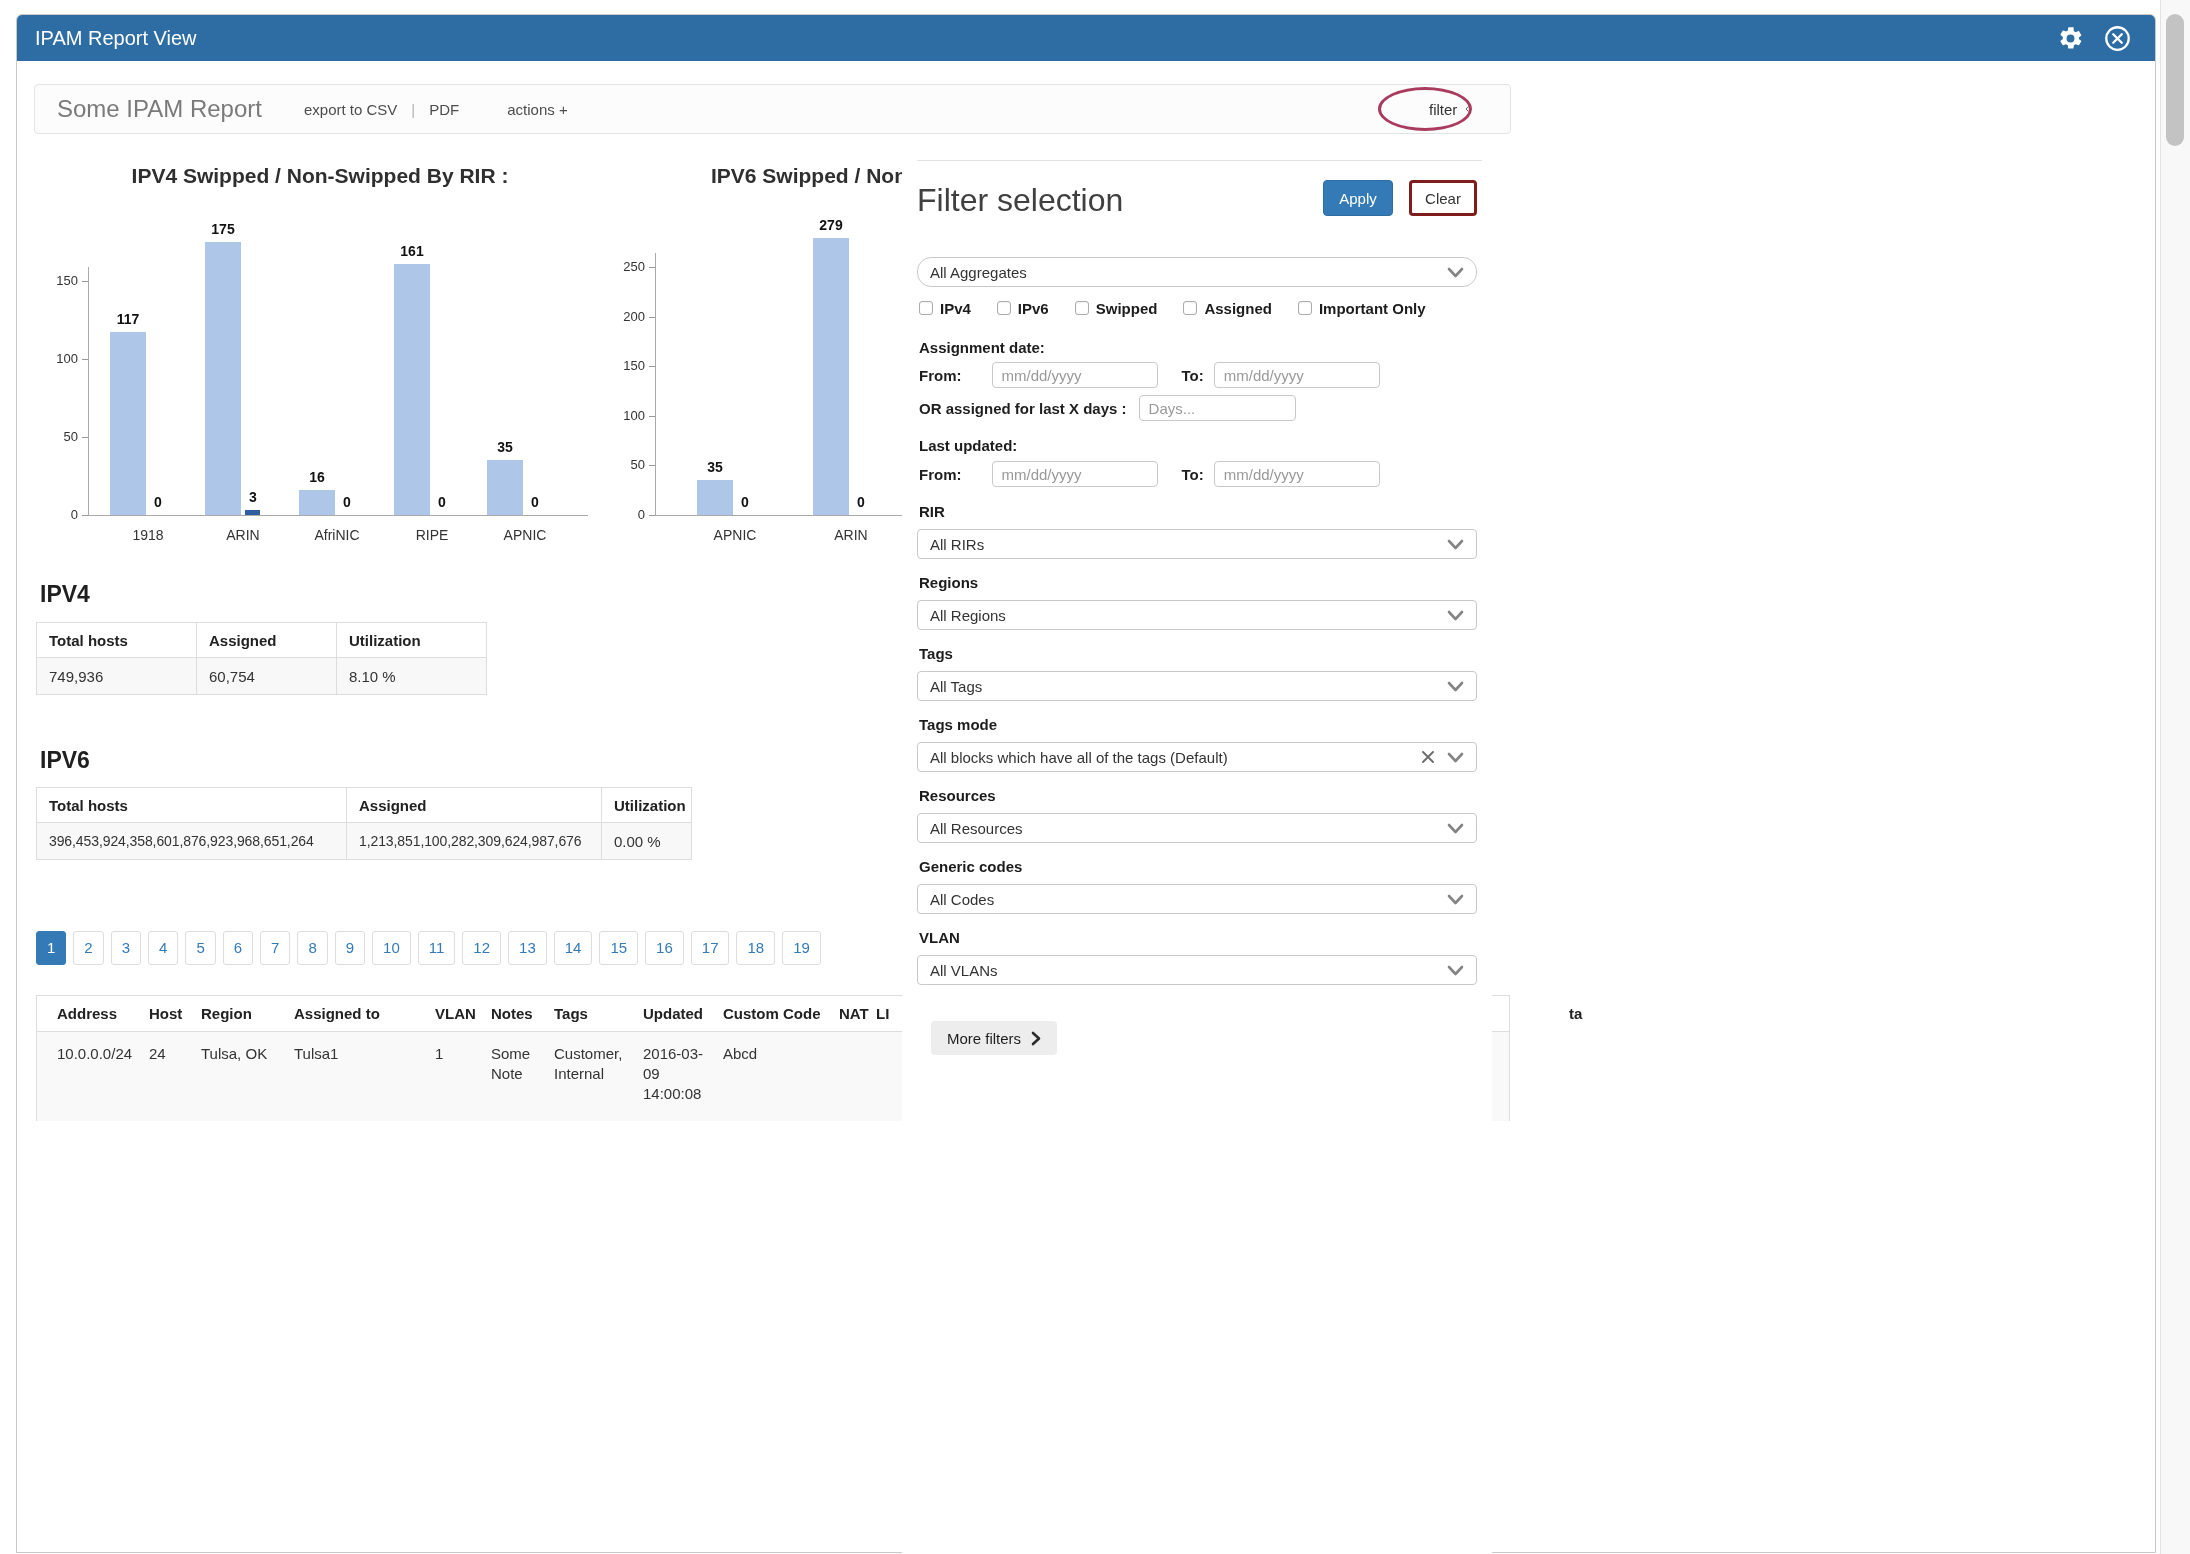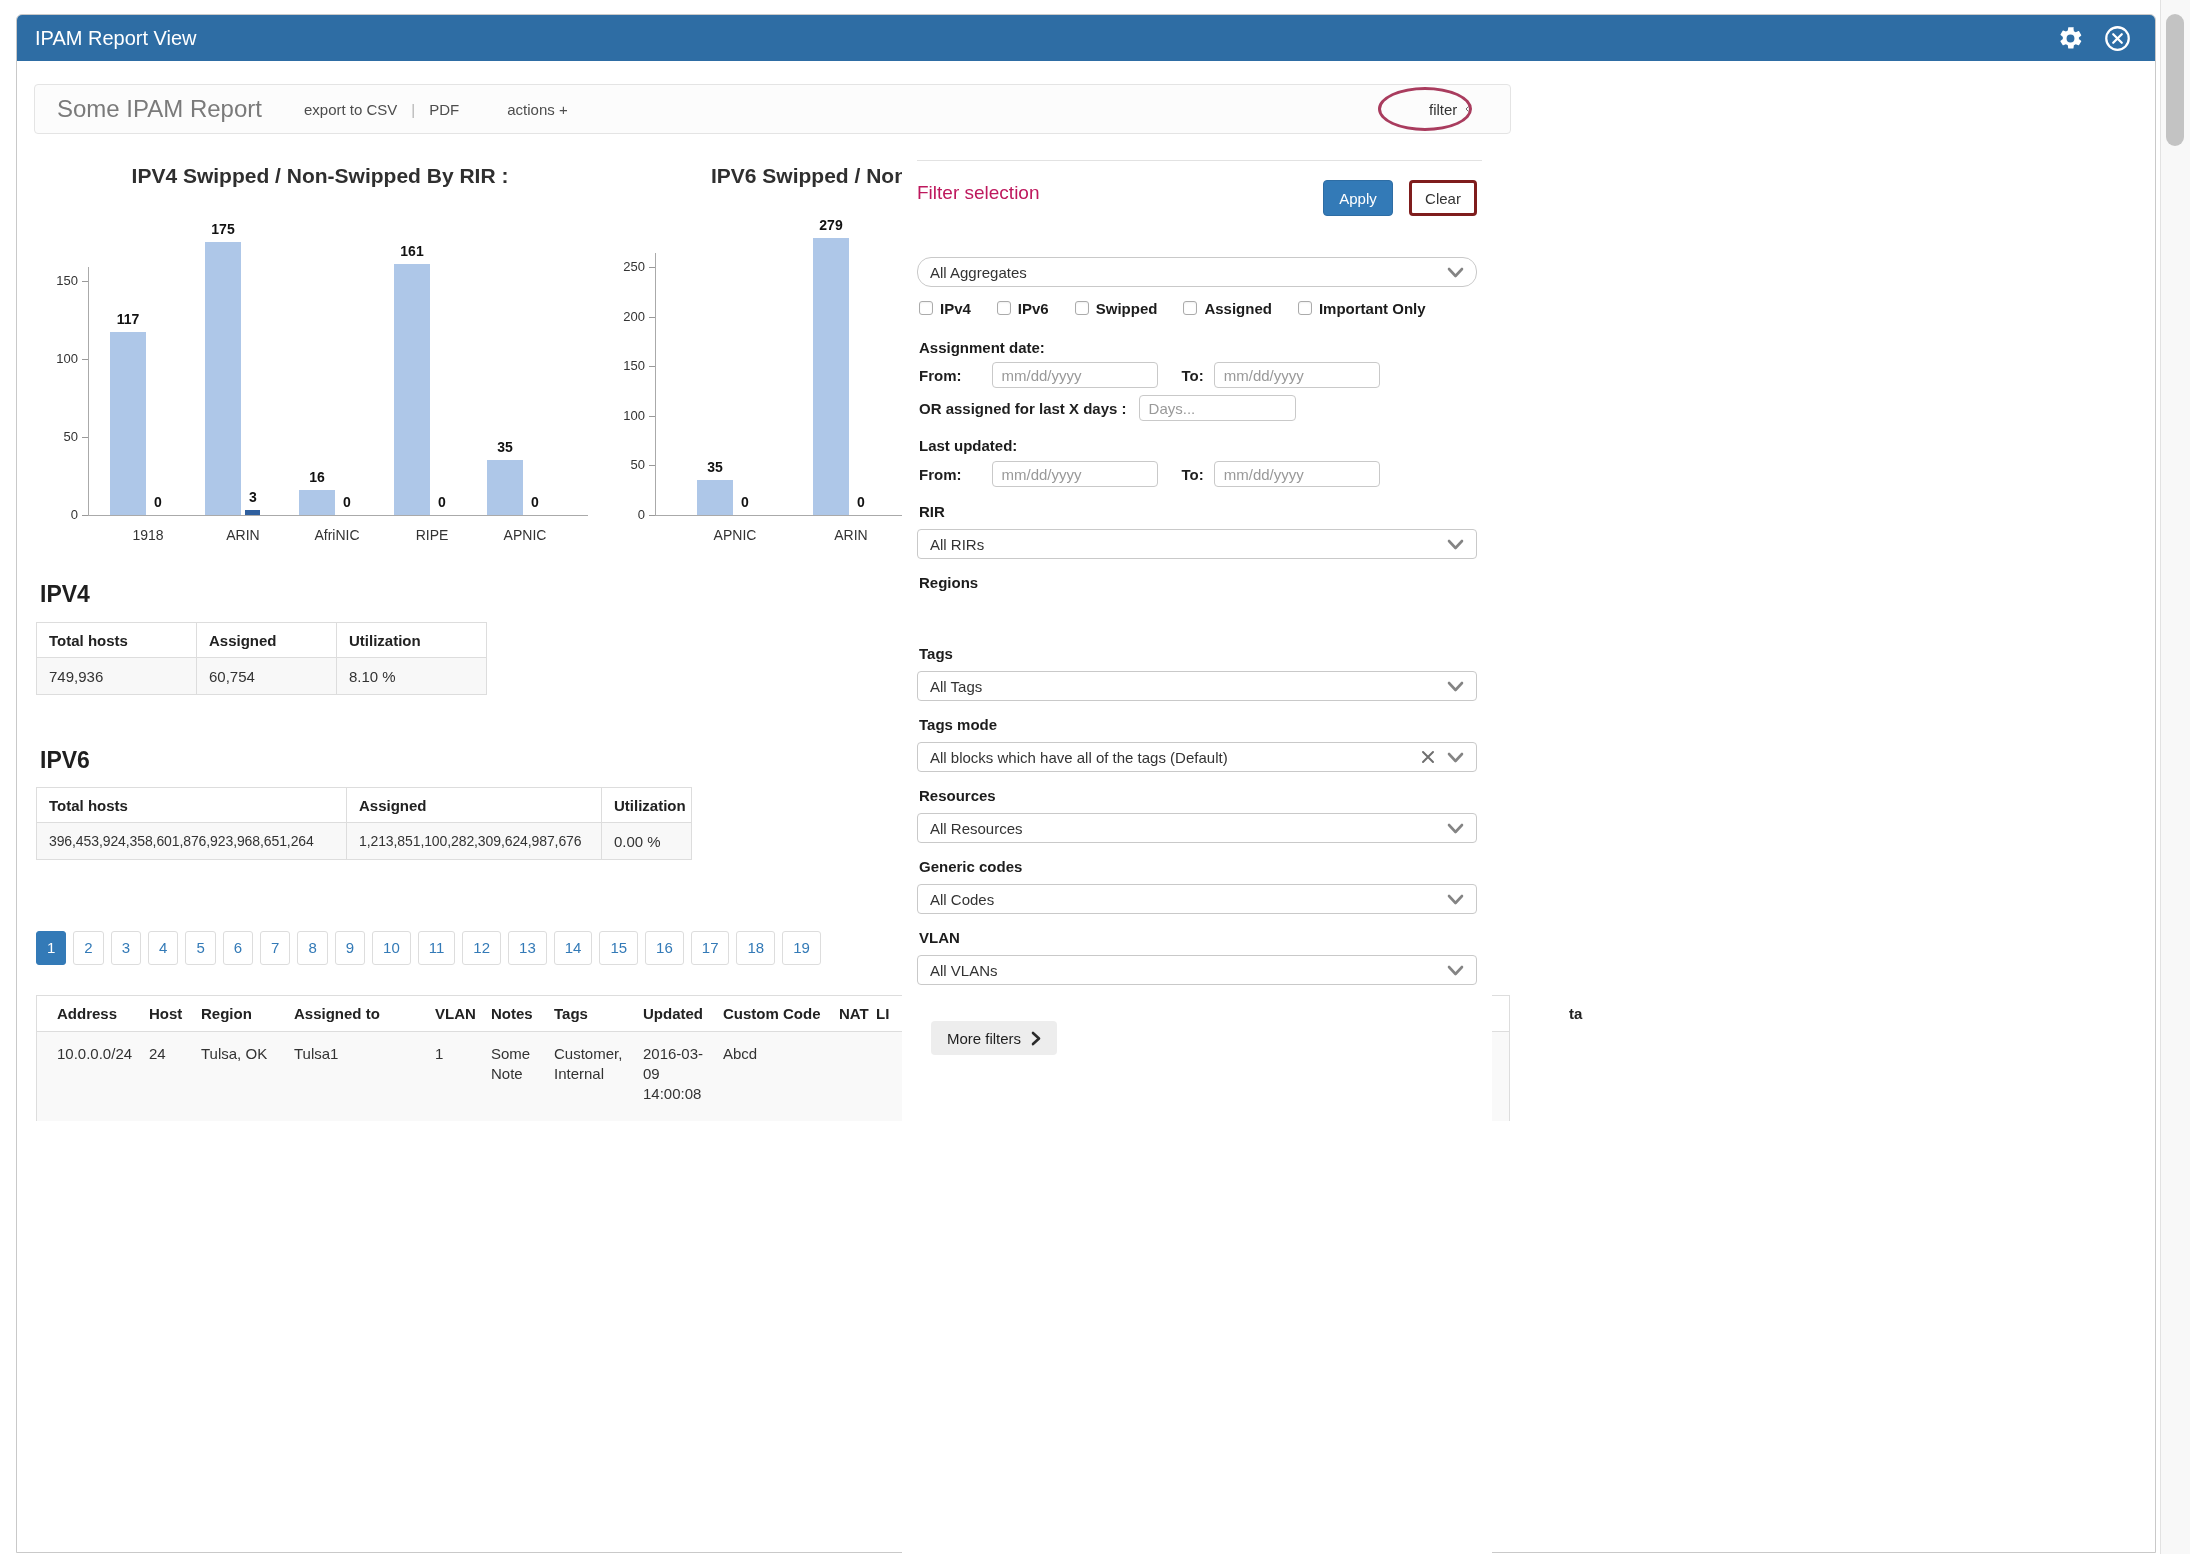--- a/index.html
+++ b/index.html
@@ -64,21 +64,21 @@
   
   #records { left: 36px; top: 995px; width: 1474px; height: 126px; border: 1px solid #ddd; background: #fff; }
   #records-head { position: absolute; left: 0; top: 0; right: 0; height: 36px; border-bottom: 1px solid #ddd; }
   .rec-h { position: absolute; top: 9px; font-weight: bold; font-size: 15px; color: #222; white-space: nowrap; }
   #records-row { position: absolute; left: 0; top: 36px; right: 0; height: 89px; background: #f9f9f9; }
   .rec-c { position: absolute; top: 12px; font-size: 15px; color: #333; line-height: 20px; }
 
   
   #filter-panel { left: 902px; top: 140px; width: 590px; height: 1414px; background: #fff; }
   .panel-sep { position: absolute; left: 15px; top: 20px; width: 565px; height: 1px; background: #e2e2e2; }
-  .panel-heading { position: absolute; left: 15px; top: 42px; font-size: 19px; color: #be185d; }
+  .panel-heading { position: absolute; left: 15px; top: 42px; font-size: 32px; color: #404040; }
   .btn { border-radius: 4px; font-size: 15px; font-family: inherit; cursor: pointer; }
   .btn-apply { position: absolute; left: 421px; top: 40px; width: 70px; height: 36px;
                background: #337ab7; color: #fff; border: 1px solid #2e6da4; }
   .btn-clear { position: absolute; left: 507px; top: 40px; width: 68px; height: 36px;
                background: #fff; color: #333; border: 3px solid #7f1d1d; }
   .select { position: absolute; left: 15px; width: 560px; height: 30px; border: 1px solid #c9c9c9;
             border-radius: 4px; background: #fff; display: flex; align-items: center;
             padding: 0 12px; cursor: pointer; }
   .sel-text { font-size: 15px; color: #333; flex: 1; white-space: nowrap; overflow: hidden; }
   .select svg { flex: none; margin-left: 12px; }
@@ -359,20 +359,26 @@
 
     <div class="f-label" style="top:363px">RIR</div>
     <div class="select" style="top:389px">
       <span class="sel-text">All RIRs</span>
       <svg width="17" height="11" viewBox="0 0 17 11">
           <path d="M2 2l6.5 7L15 2" fill="none" stroke="#848484" stroke-width="2.6" stroke-linecap="round" stroke-linejoin="round"></path>
         </svg>
     </div>
 
     <div class="f-label" style="top:434px">Regions</div>
+    <div class="select" style="top:460px">
+      <span class="sel-text">All Regions</span>
+      <svg width="17" height="11" viewBox="0 0 17 11">
+          <path d="M2 2l6.5 7L15 2" fill="none" stroke="#848484" stroke-width="2.6" stroke-linecap="round" stroke-linejoin="round"></path>
+        </svg>
+    </div>
 
     <div class="f-label" style="top:505px">Tags</div>
     <div class="select" style="top:531px">
       <span class="sel-text">All Tags</span>
       <svg width="17" height="11" viewBox="0 0 17 11">
           <path d="M2 2l6.5 7L15 2" fill="none" stroke="#848484" stroke-width="2.6" stroke-linecap="round" stroke-linejoin="round"></path>
         </svg>
     </div>
 
     <div class="f-label" style="top:576px">Tags mode</div>

